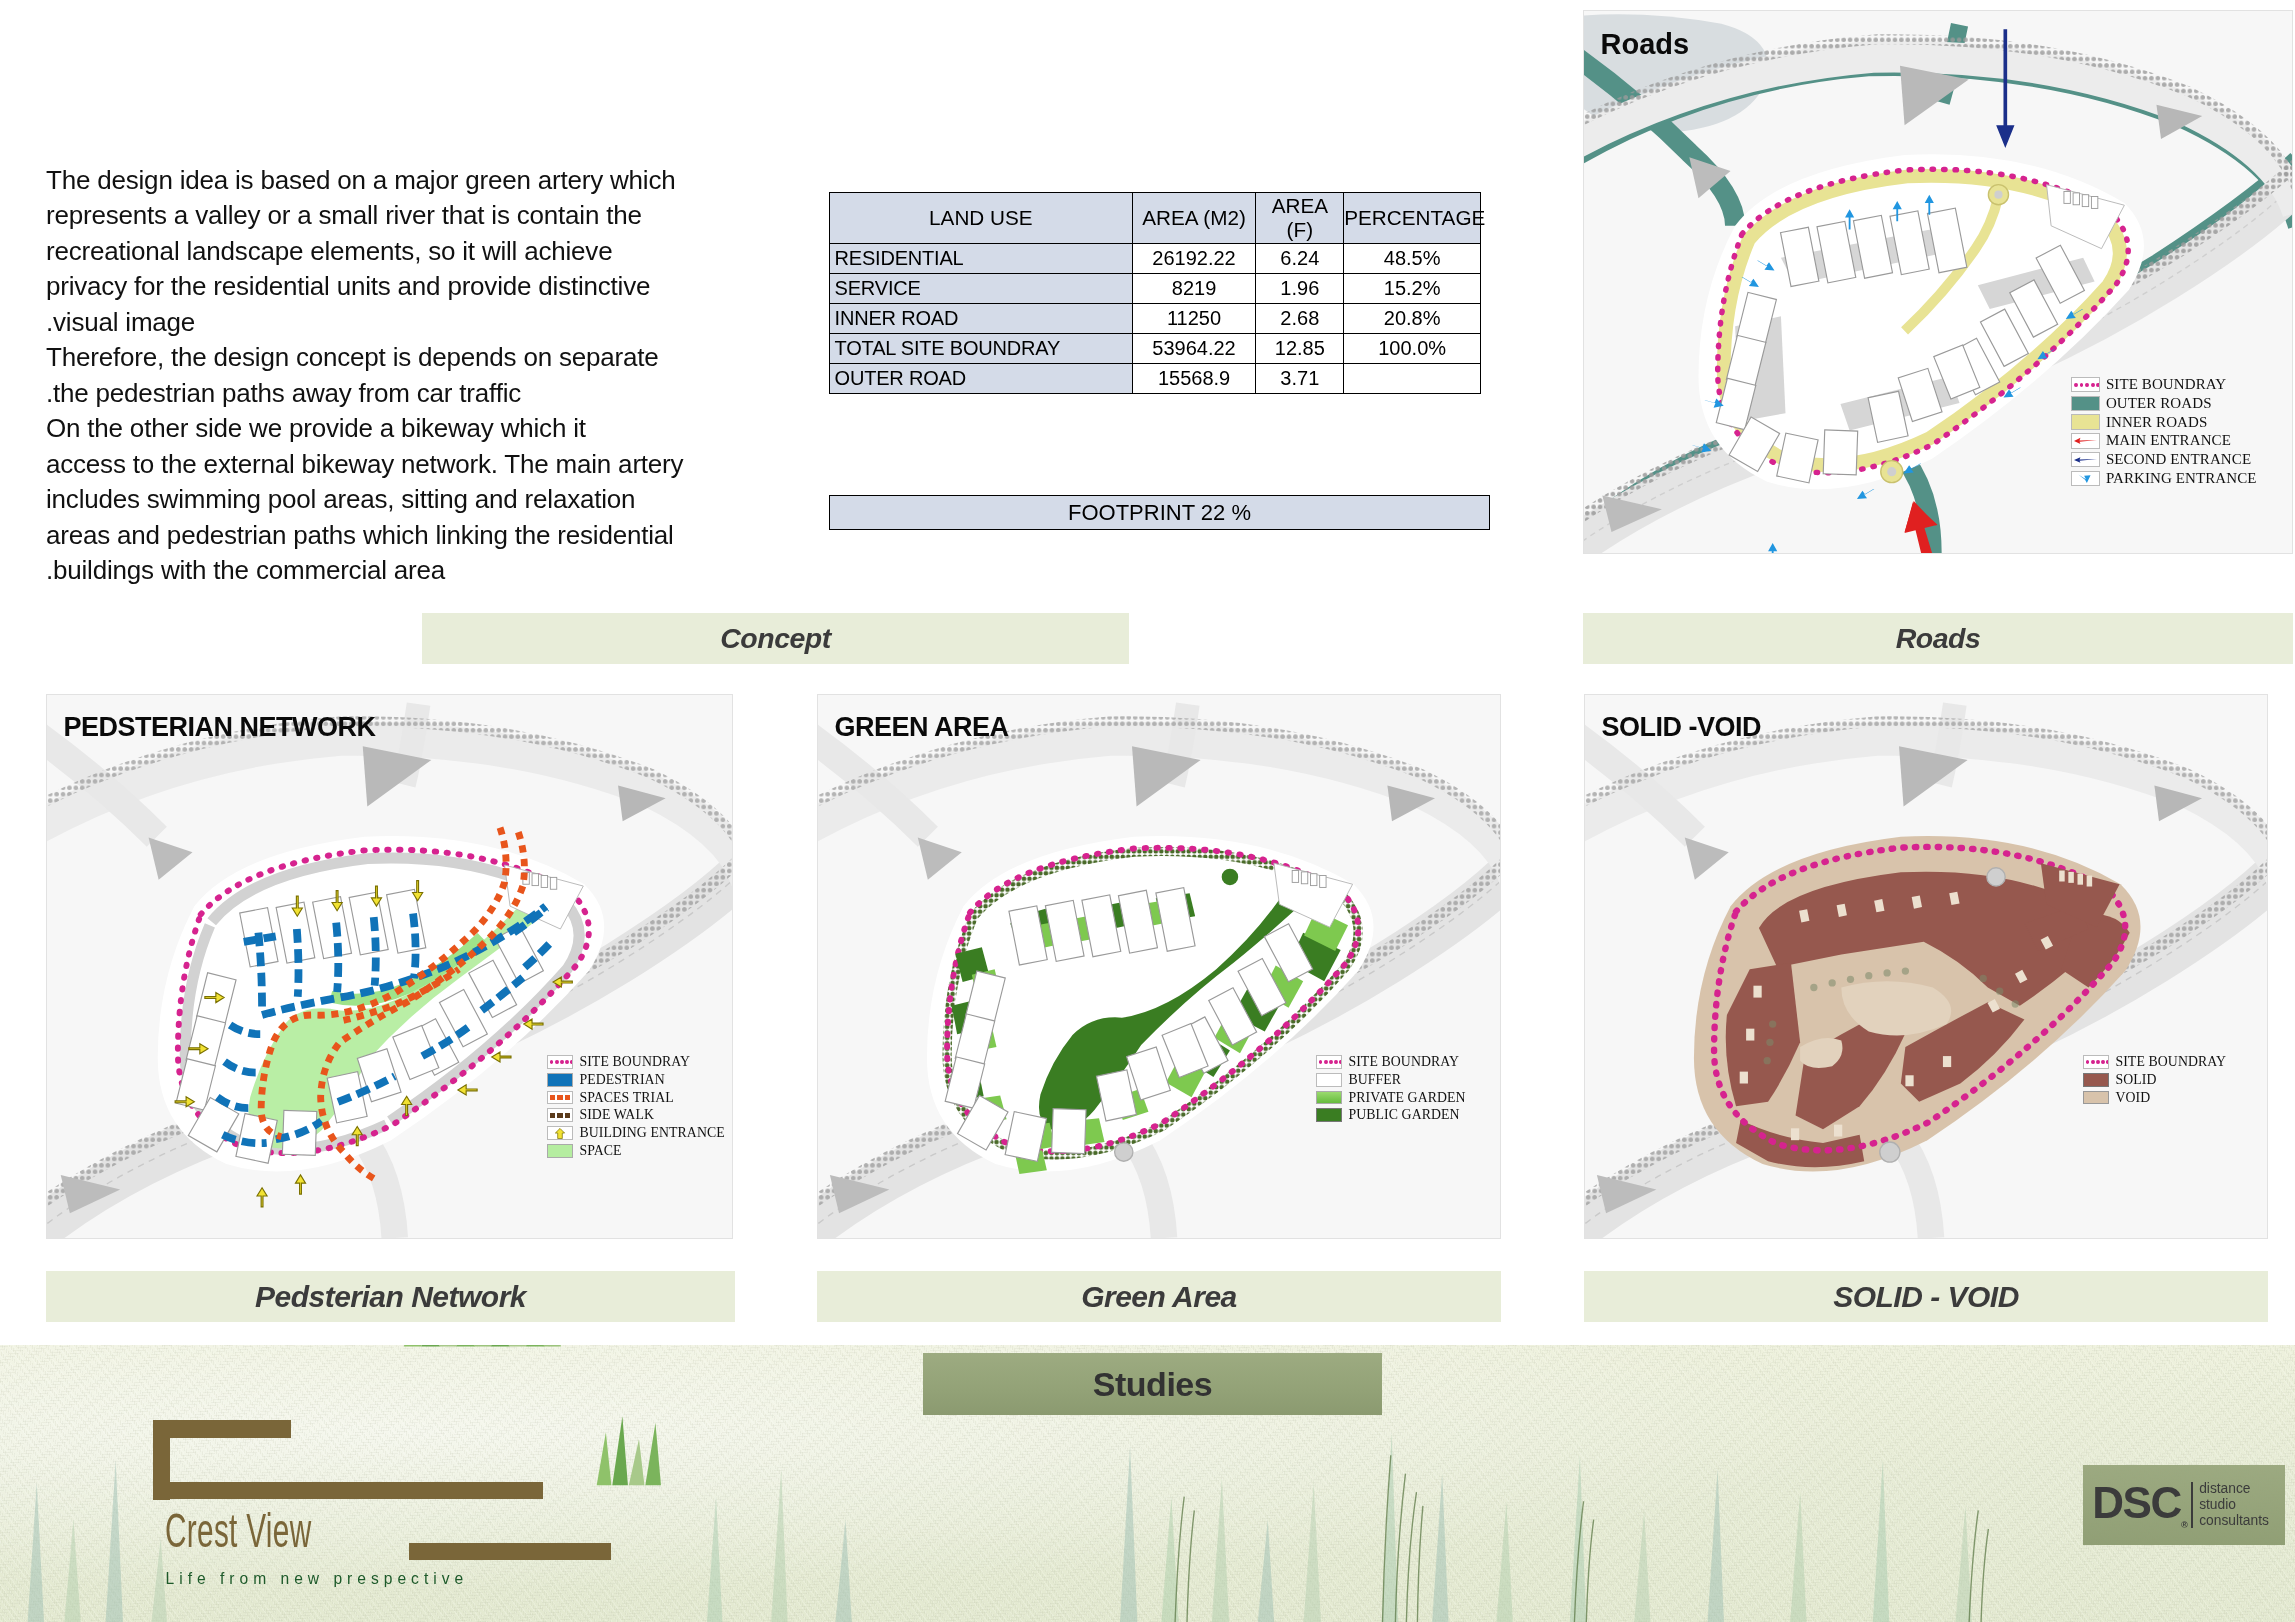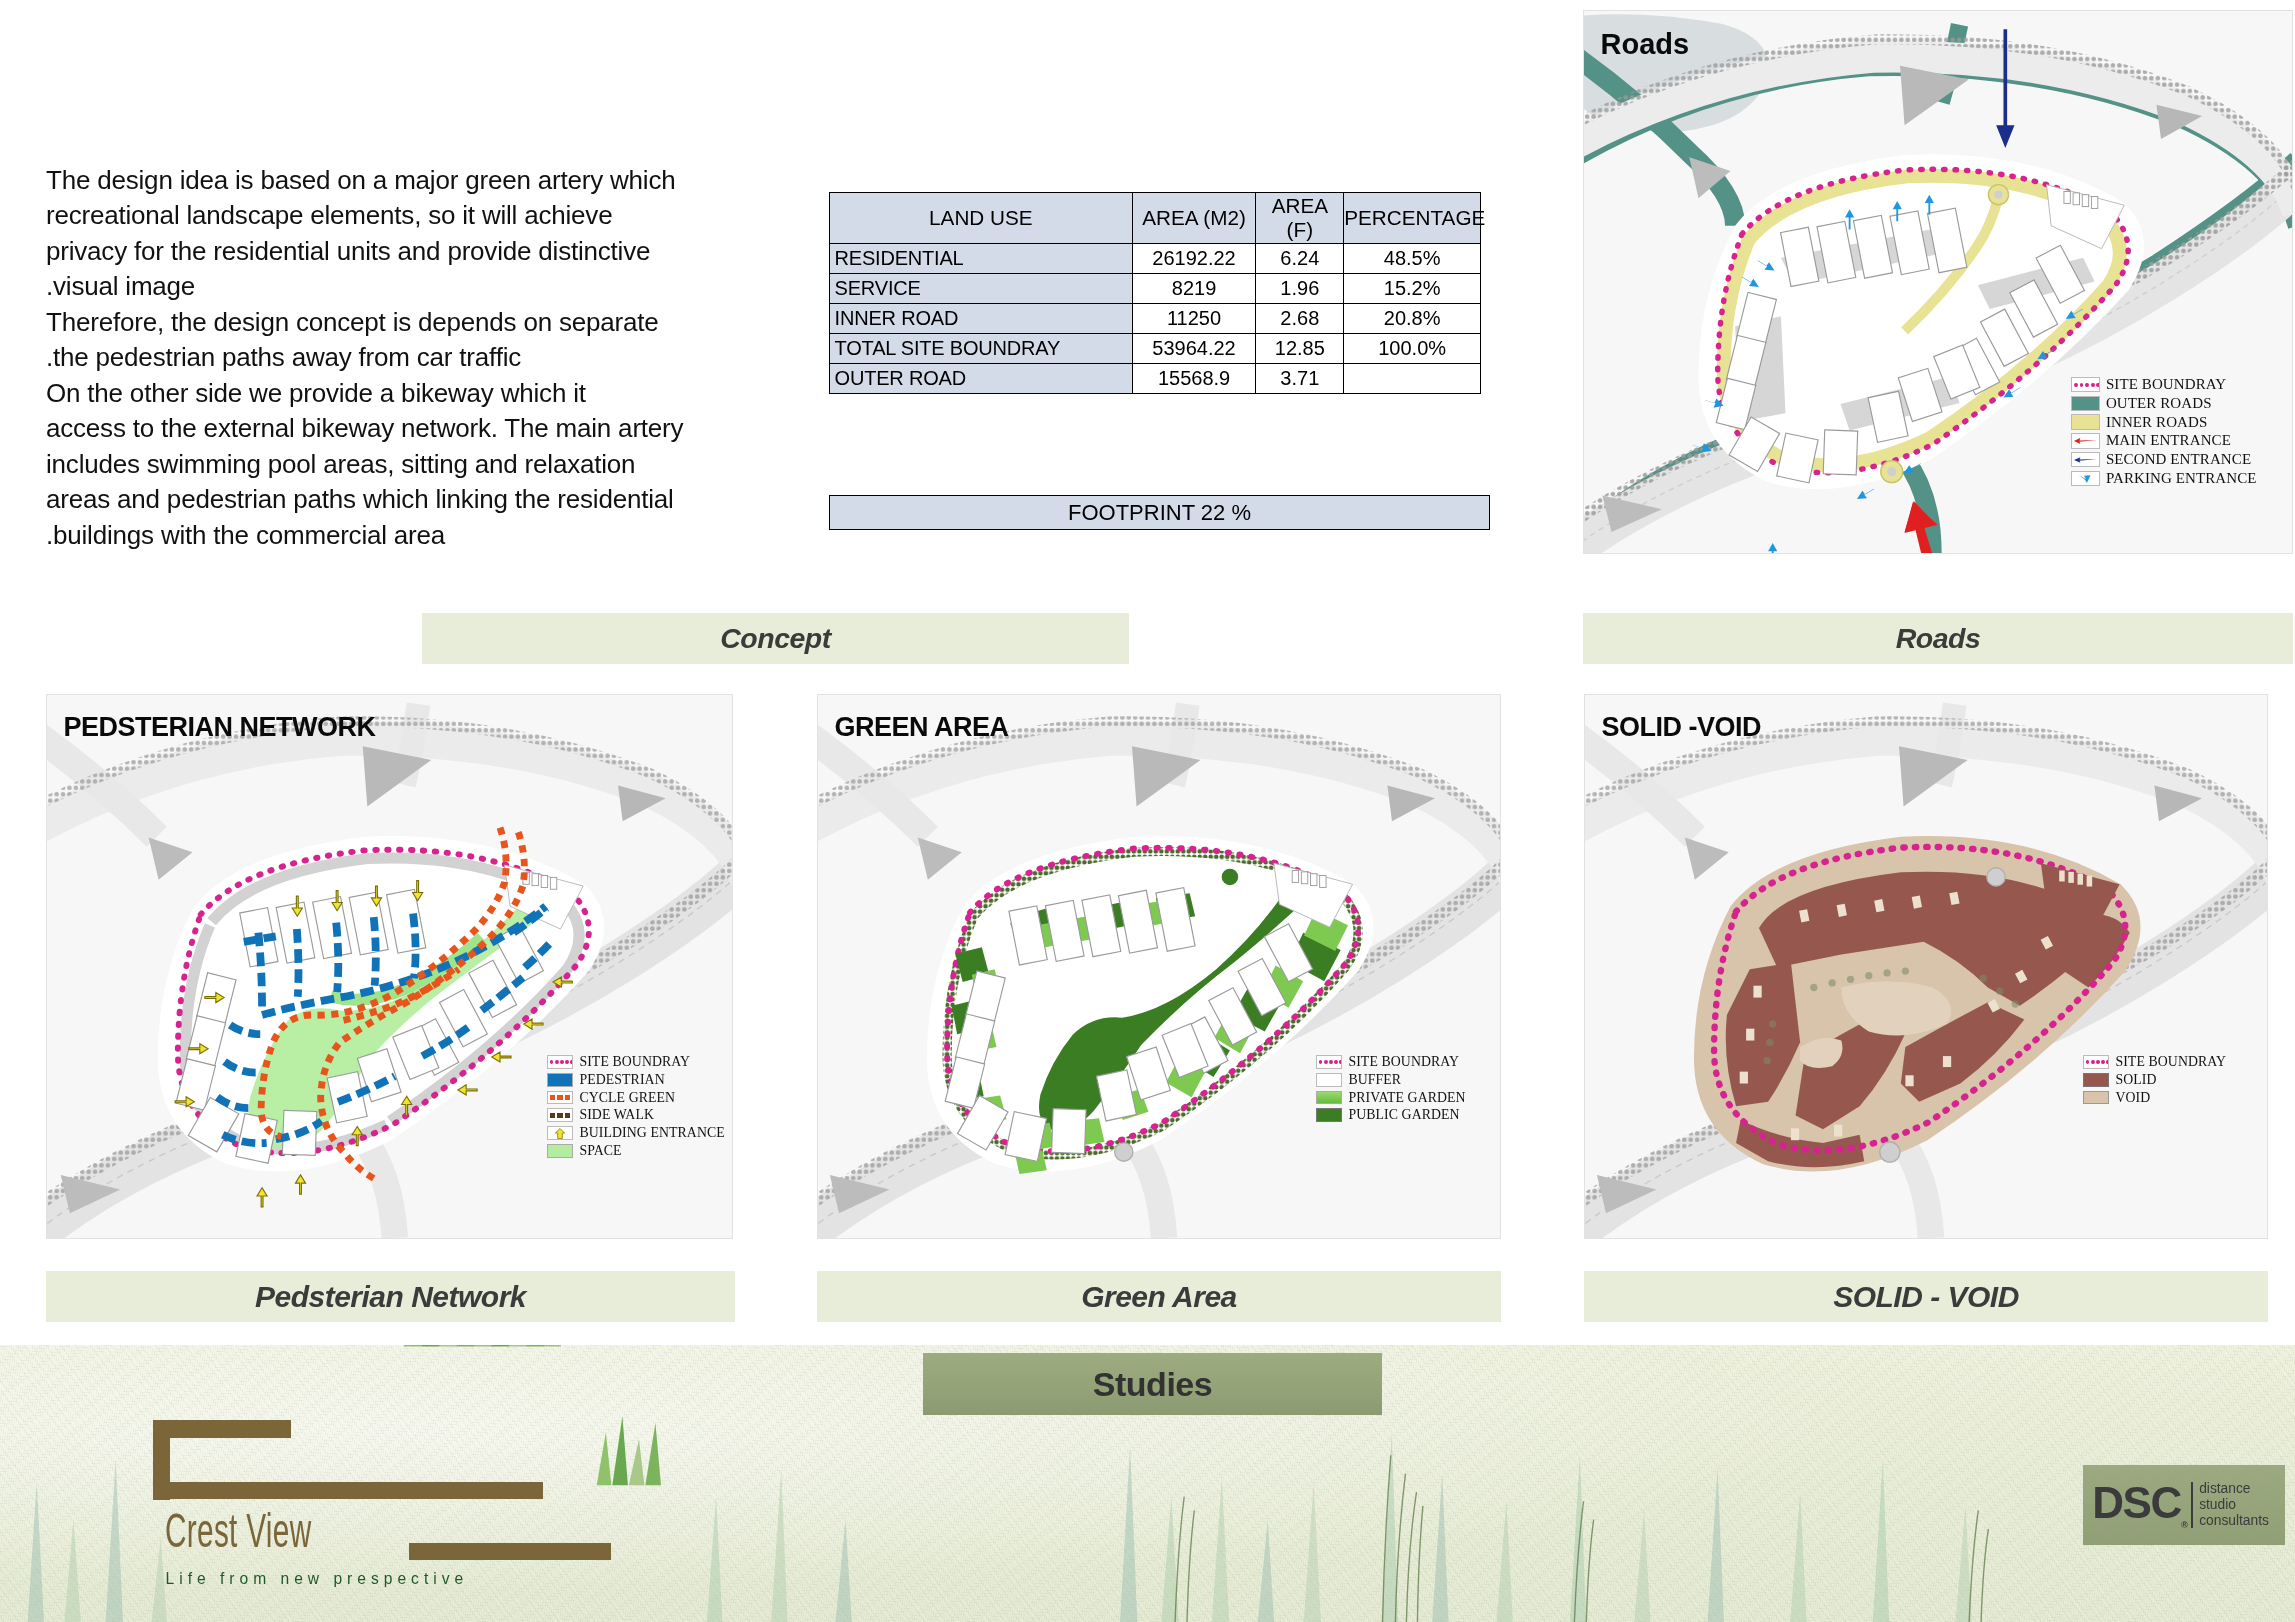--- a/index.html
+++ b/index.html
@@ -158,20 +158,21 @@
   .sw-sq i { width: 5.5px; height: 5.5px; display: block; }
   .sw-buffer { background: repeating-linear-gradient(90deg,#4a6b2a 0 3.2px,#6d8b42 3.2px 5.5px); }
 </style>
 </head>
 <body>
 
 <div class="board">
 
   <div class="desc">
     <p>The design idea is based on a major green artery which</p>
+    <p>represents a valley or a small river that is contain the</p>
     <p>recreational landscape elements, so it will achieve</p>
     <p>privacy for the residential units and provide distinctive</p>
     <p>.visual image</p>
     <p>Therefore, the design concept is depends on separate</p>
     <p>.the pedestrian paths away from car traffic</p>
     <p>On the other side we provide a bikeway which it</p>
     <p>access to the external bikeway network. The main artery</p>
     <p>includes swimming pool areas, sitting and relaxation</p>
     <p>areas and pedestrian paths which linking the residential</p>
     <p>.buildings with the commercial area</p>
@@ -526,21 +527,21 @@
       <div class="lrow">
         <span class="swatch" style="background:#1073b8;border-color:#aaa"></span>
         <span class="ltxt">PEDESTRIAN</span>
       </div>
       <div class="lrow">
         <span class="swatch sw-sq">
           <i style="background:#e8551c"></i>
             <i style="background:#e8551c"></i>
             <i style="background:#e8551c"></i>
         </span>
-        <span class="ltxt">CYCLE GREEN</span>
+        <span class="ltxt">SPACES TRIAL</span>
       </div>
       <div class="lrow">
         <span class="swatch sw-sq">
           <i style="background:#5b3a1a"></i>
             <i style="background:#5b3a1a"></i>
             <i style="background:#5b3a1a"></i>
         </span>
         <span class="ltxt">SIDE WALK</span>
       </div>
       <div class="lrow">

